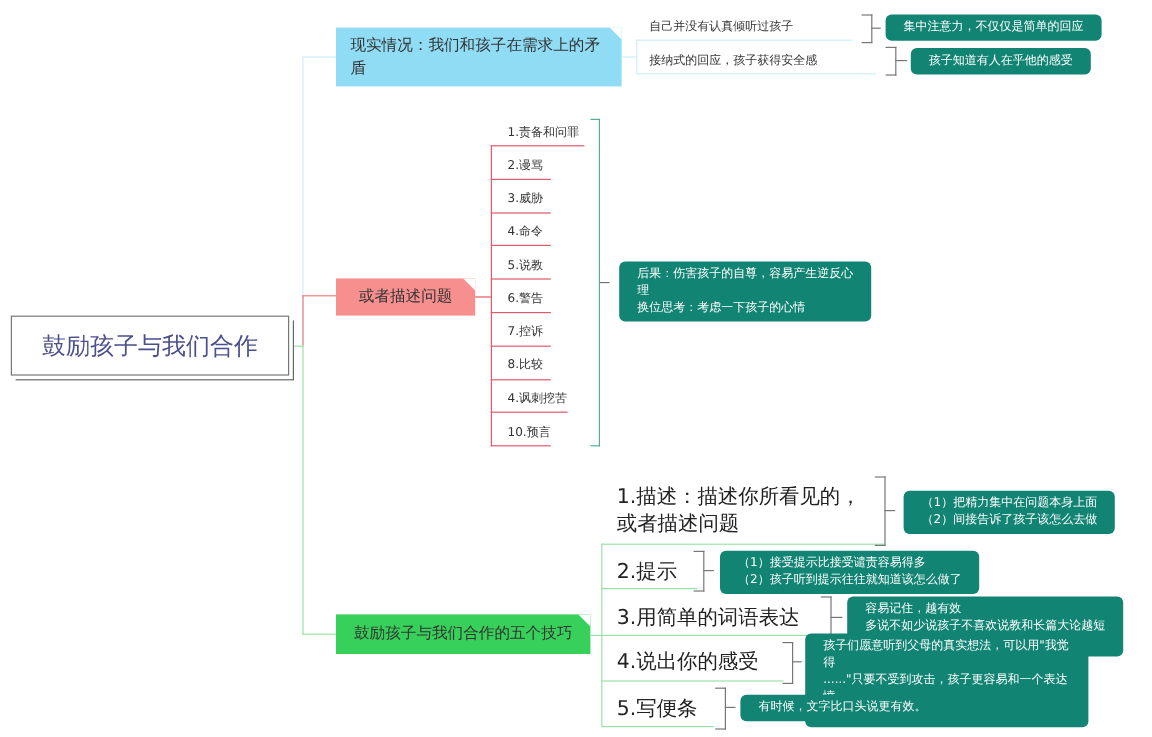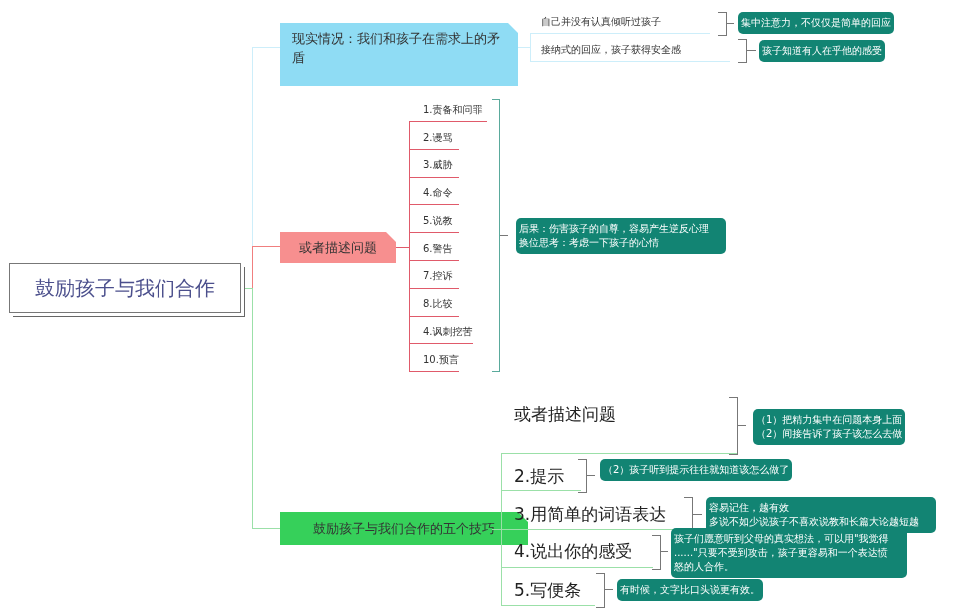--- a/index.html
+++ b/index.html
@@ -6,25 +6,25 @@
   body { width:960px; height:614px; position:relative; overflow:hidden;
          font-family:"DejaVu Sans","Liberation Sans",sans-serif; color:#333; }
   .abs { position:absolute; box-sizing:border-box; }
   .line { position:absolute; }
   .root { left:9px; top:263px; width:232px; height:50px; background:#fff;
           border:1px solid #777; box-shadow:3px 3px 0 #fff, 4px 4px 0 #666;
           font-size:20px; color:#4b4f8c; text-align:center; line-height:48px; }
   .branch { font-size:13px; color:#333; padding:6px 12px; line-height:19px; }
   .dogear::after { content:""; position:absolute; right:0; top:0; width:0; height:0;
           border-style:solid; border-width:0 10px 10px 0; border-color:transparent #ffffff transparent transparent; }
-  .b1 { left:280px; top:23px; width:238px; height:63px; background:#8fdcf4; }
+  .b1 { left:280px; top:23px; width:238px; height:49px; background:#8fdcf4; }
   .b2 { left:280px; top:232px; width:116px; height:31px; background:#f78f8f; text-align:center; padding:6px 4px; }
-  .b3 { left:280px; top:512px; width:248px; height:33px; background:#36d05a; text-align:center; padding:7px 4px; }
+  .b3 { left:280px; top:512px; width:212px; height:33px; background:#36d05a; text-align:center; padding:7px 4px; }
   .leaf-sm { font-size:10px; color:#333; white-space:nowrap; }
-  .note { background:#128473; color:#fff; border-radius:5px; font-size:10px; line-height:14px; padding:4px 3px; }
+  .note { background:#128473; color:#fff; border-radius:5px; font-size:10px; line-height:14px; padding:4px 15px; }
   .tip { font-size:17px; color:#222; white-space:nowrap; }
   .bracket { position:absolute; border:1px solid #777; border-left:none; width:8px; }
 </style>
 </head>
 <body>
 
 <div class="line" style="left:241px;top:288px;width:12px;height:1px;background:#9be0a8;"></div>
 <div class="line" style="left:252px;top:47px;width:1px;height:241px;background:#cdeefa;"></div>
 <div class="line" style="left:252px;top:47px;width:28px;height:1px;background:#cdeefa;"></div>
 <div class="line" style="left:252px;top:246px;width:28px;height:1px;background:#f07f7f;"></div>
@@ -78,35 +78,37 @@
 <div class="abs note" style="left:516px;top:218px;width:210px;">
   <div>后果：伤害孩子的自尊，容易产生逆反心理</div>
   <div>换位思考：考虑一下孩子的心情</div>
 </div>
 
 <div class="abs branch b3 dogear">鼓励孩子与我们合作的五个技巧</div>
 <div class="line" style="left:492px;top:529px;width:10px;height:1px;background:#9be0a8;"></div>
 <div class="line" style="left:501px;top:453px;width:1px;height:152px;background:#9be0a8;"></div>
 
 <div class="abs tip" style="left:514px;top:403px;line-height:23px;">
+  <div>1.描述：描述你所看见的，</div>
   <div>或者描述问题</div>
 </div>
 <div class="line" style="left:501px;top:453px;width:236px;height:1px;background:#9be0a8;"></div>
 <div class="bracket" style="left:729px;top:397px;height:56px;"></div>
 <div class="line" style="left:737px;top:425px;width:9px;height:1px;background:#777;"></div>
 <div class="abs note" style="left:753px;top:409px;">
   <div>（1）把精力集中在问题本身上面</div>
   <div>（2）间接告诉了孩子该怎么去做</div>
 </div>
 
 <div class="abs tip" style="left:514px;top:465px;">2.提示</div>
 <div class="line" style="left:501px;top:490px;width:80px;height:1px;background:#9be0a8;"></div>
 <div class="bracket" style="left:578px;top:459px;height:32px;"></div>
 <div class="line" style="left:586px;top:475px;width:9px;height:1px;background:#777;"></div>
 <div class="abs note" style="left:600px;top:459px;">
+  <div>（1）接受提示比接受谴责容易得多</div>
   <div>（2）孩子听到提示往往就知道该怎么做了</div>
 </div>
 
 <div class="abs tip" style="left:514px;top:503px;">3.用简单的词语表达</div>
 <div class="line" style="left:501px;top:529px;width:188px;height:1px;background:#9be0a8;"></div>
 <div class="bracket" style="left:684px;top:497px;height:34px;"></div>
 <div class="line" style="left:692px;top:514px;width:10px;height:1px;background:#777;"></div>
 <div class="abs note" style="left:706px;top:497px;width:230px;">
   <div>容易记住，越有效</div>
   <div>多说不如少说孩子不喜欢说教和长篇大论越短越</div>

